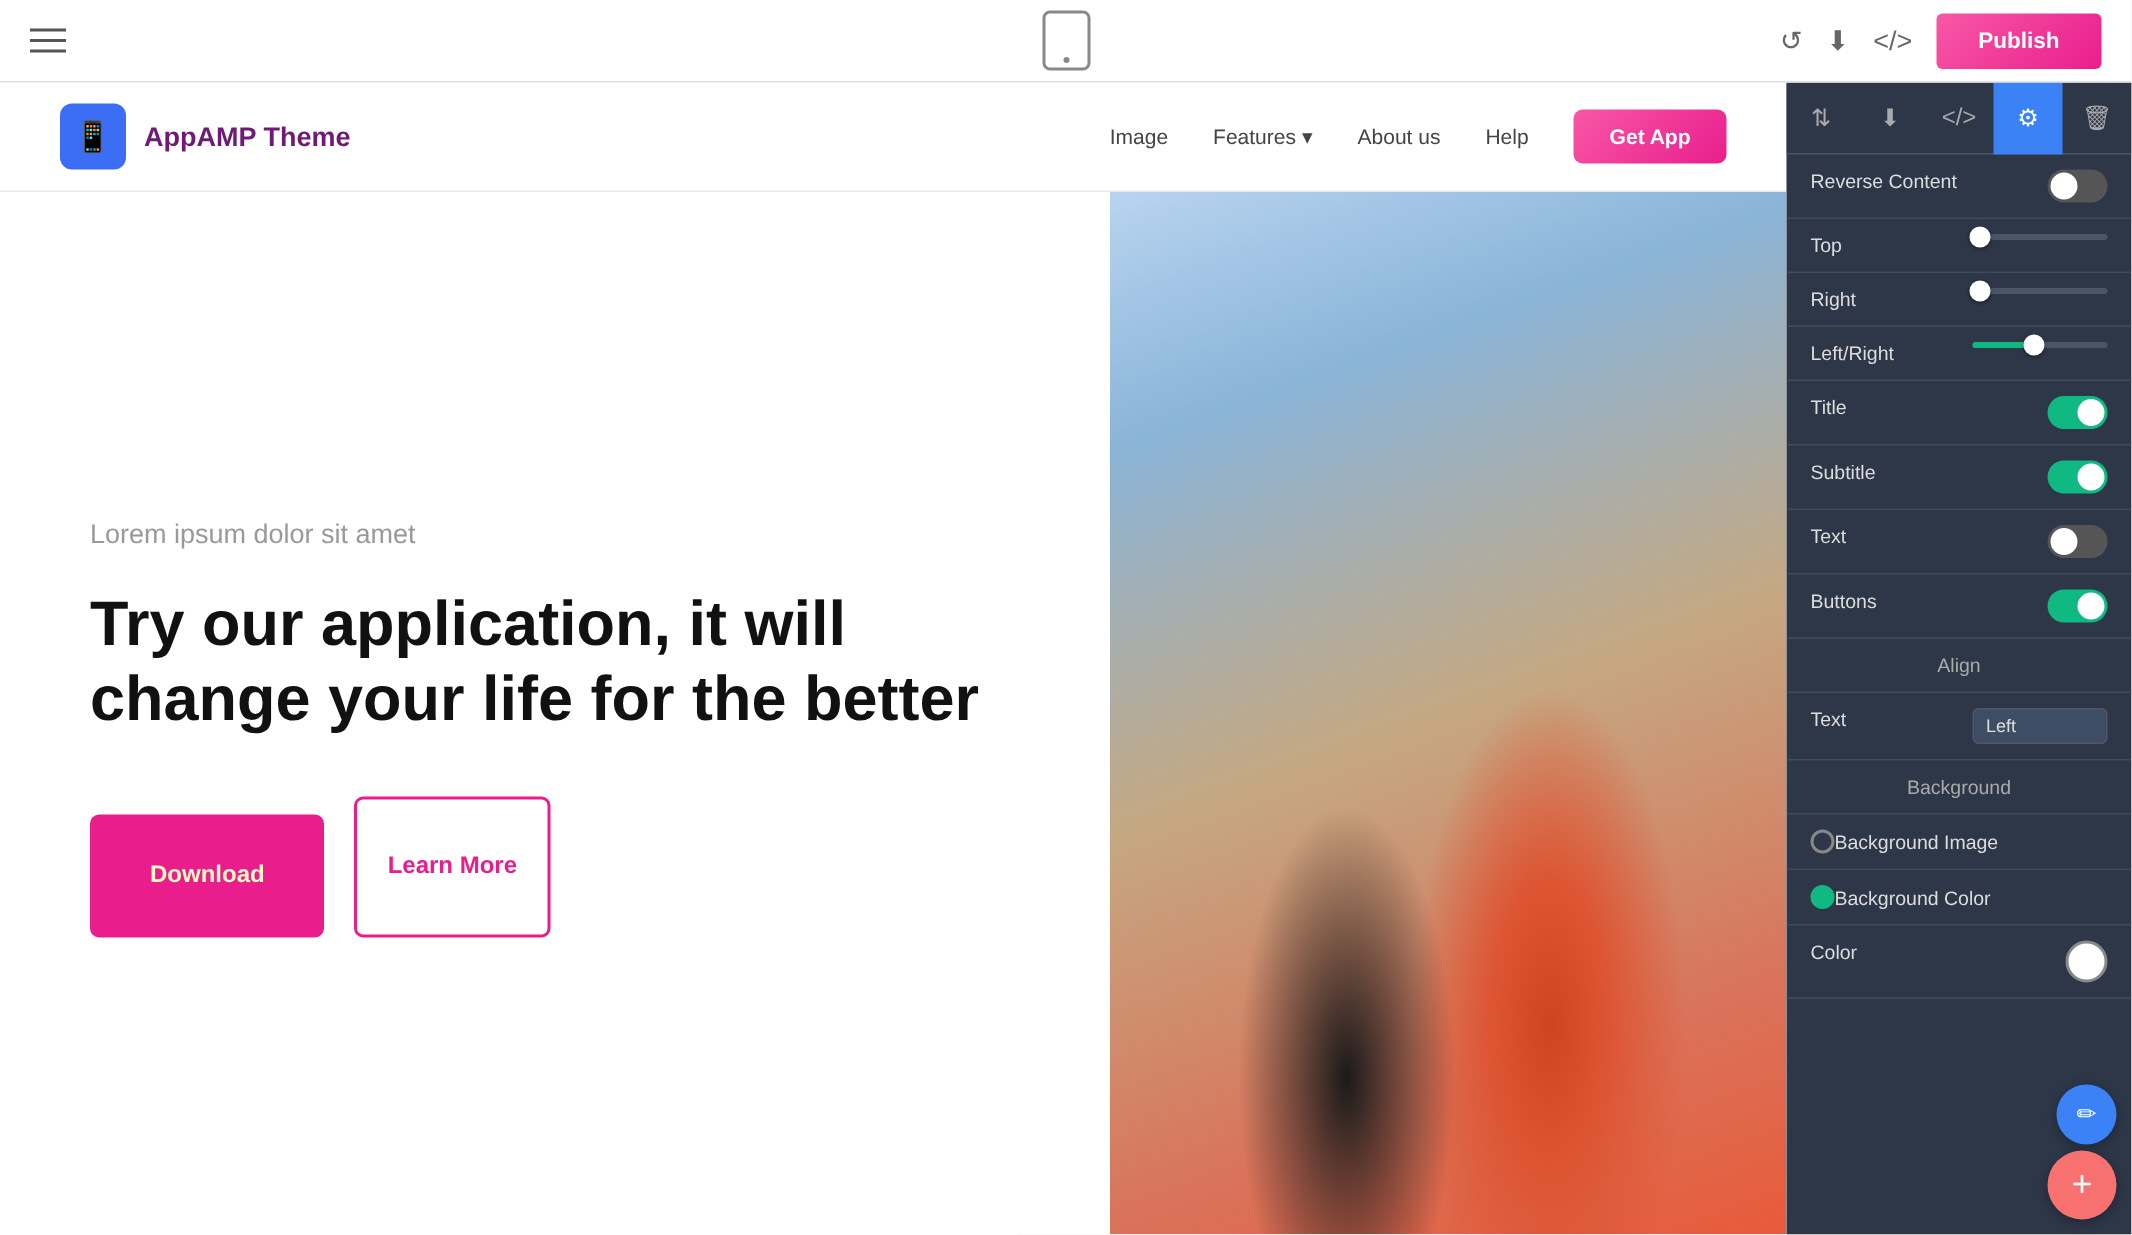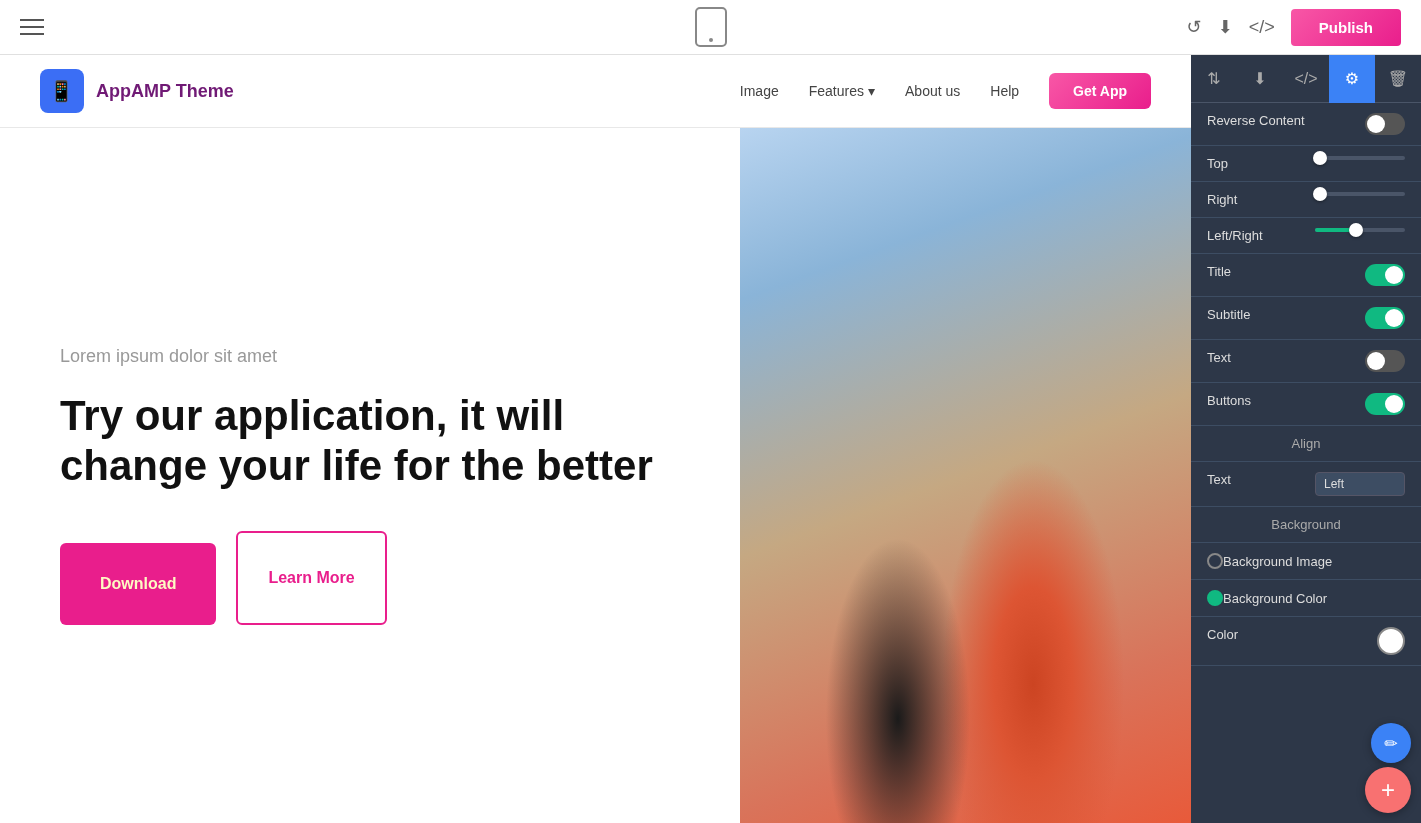--- a/index.html
+++ b/index.html
@@ -107,21 +107,21 @@
       font-size: 16px;
       font-weight: 700;
       border-radius: 6px;
       cursor: pointer;
       margin-top: 12px;
     }
     .btn-learn-more {
       background: #fff;
       color: #e91e8c;
       border: 2px solid #e91e8c;
-      padding: 20px 30px;
+      padding: 20px 20px;
       font-size: 16px;
       font-weight: 600;
       border-radius: 6px;
       cursor: pointer;
     }
     .hero-right {
       flex: 1;
       background-size: cover;
       background-position: center;
       position: relative;

